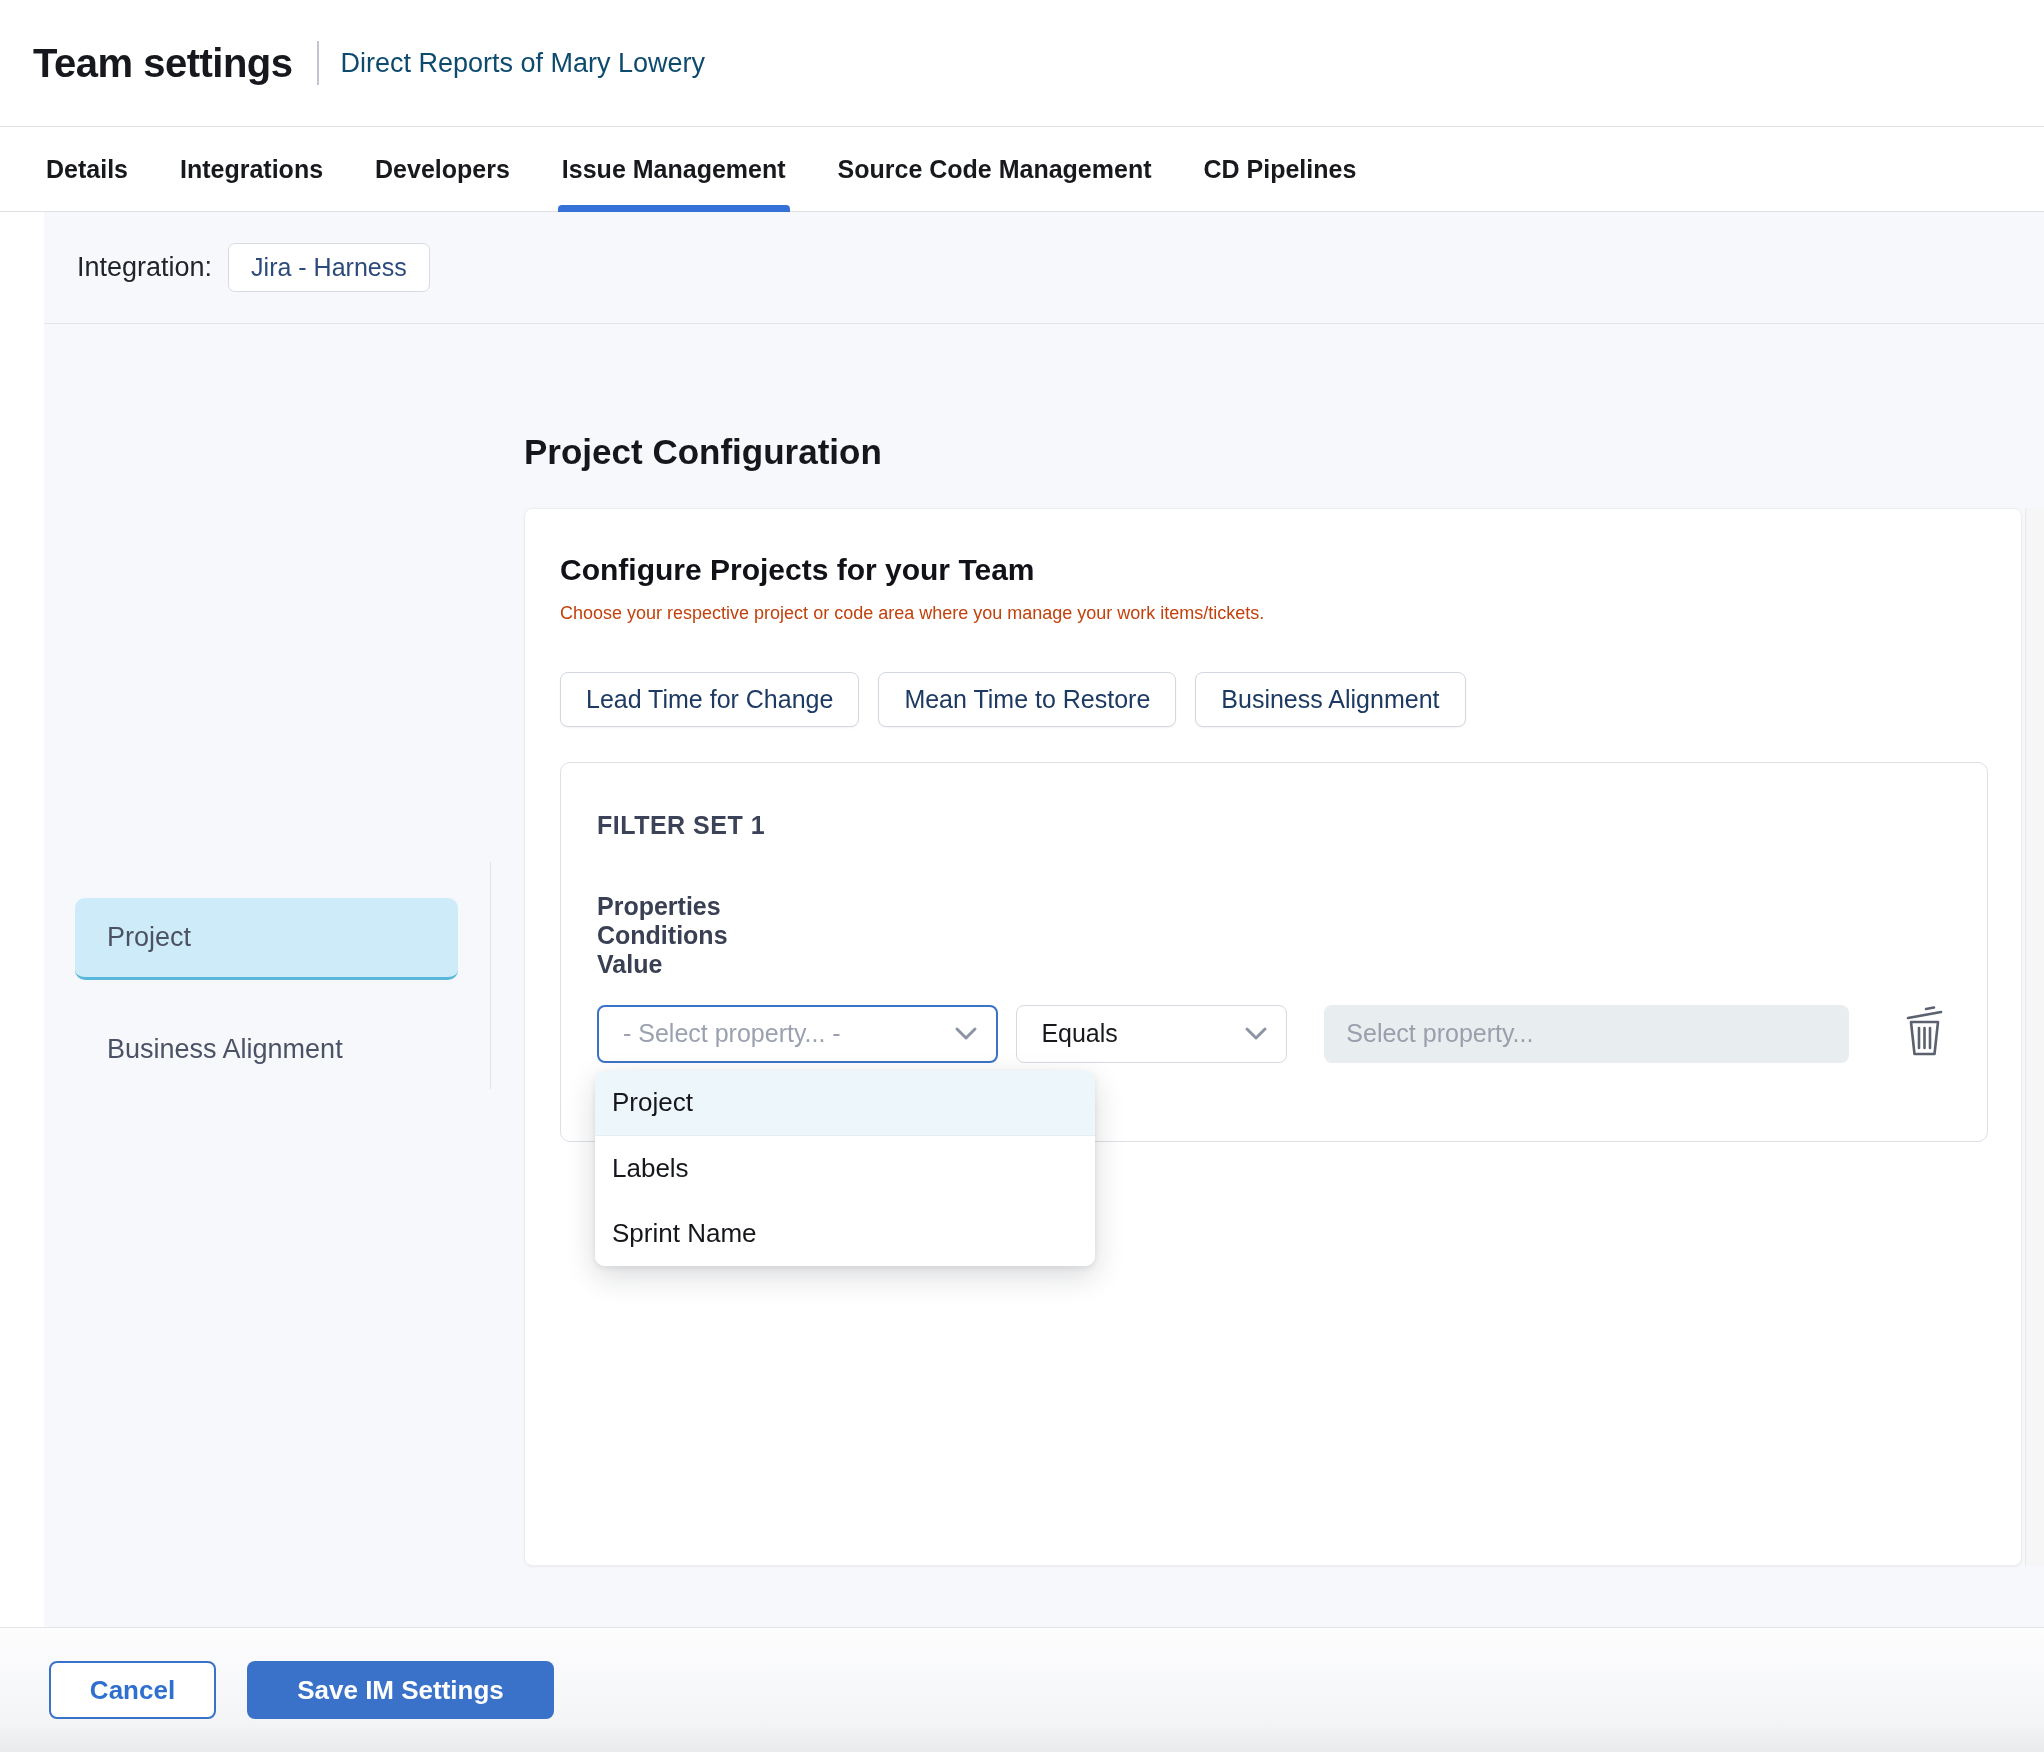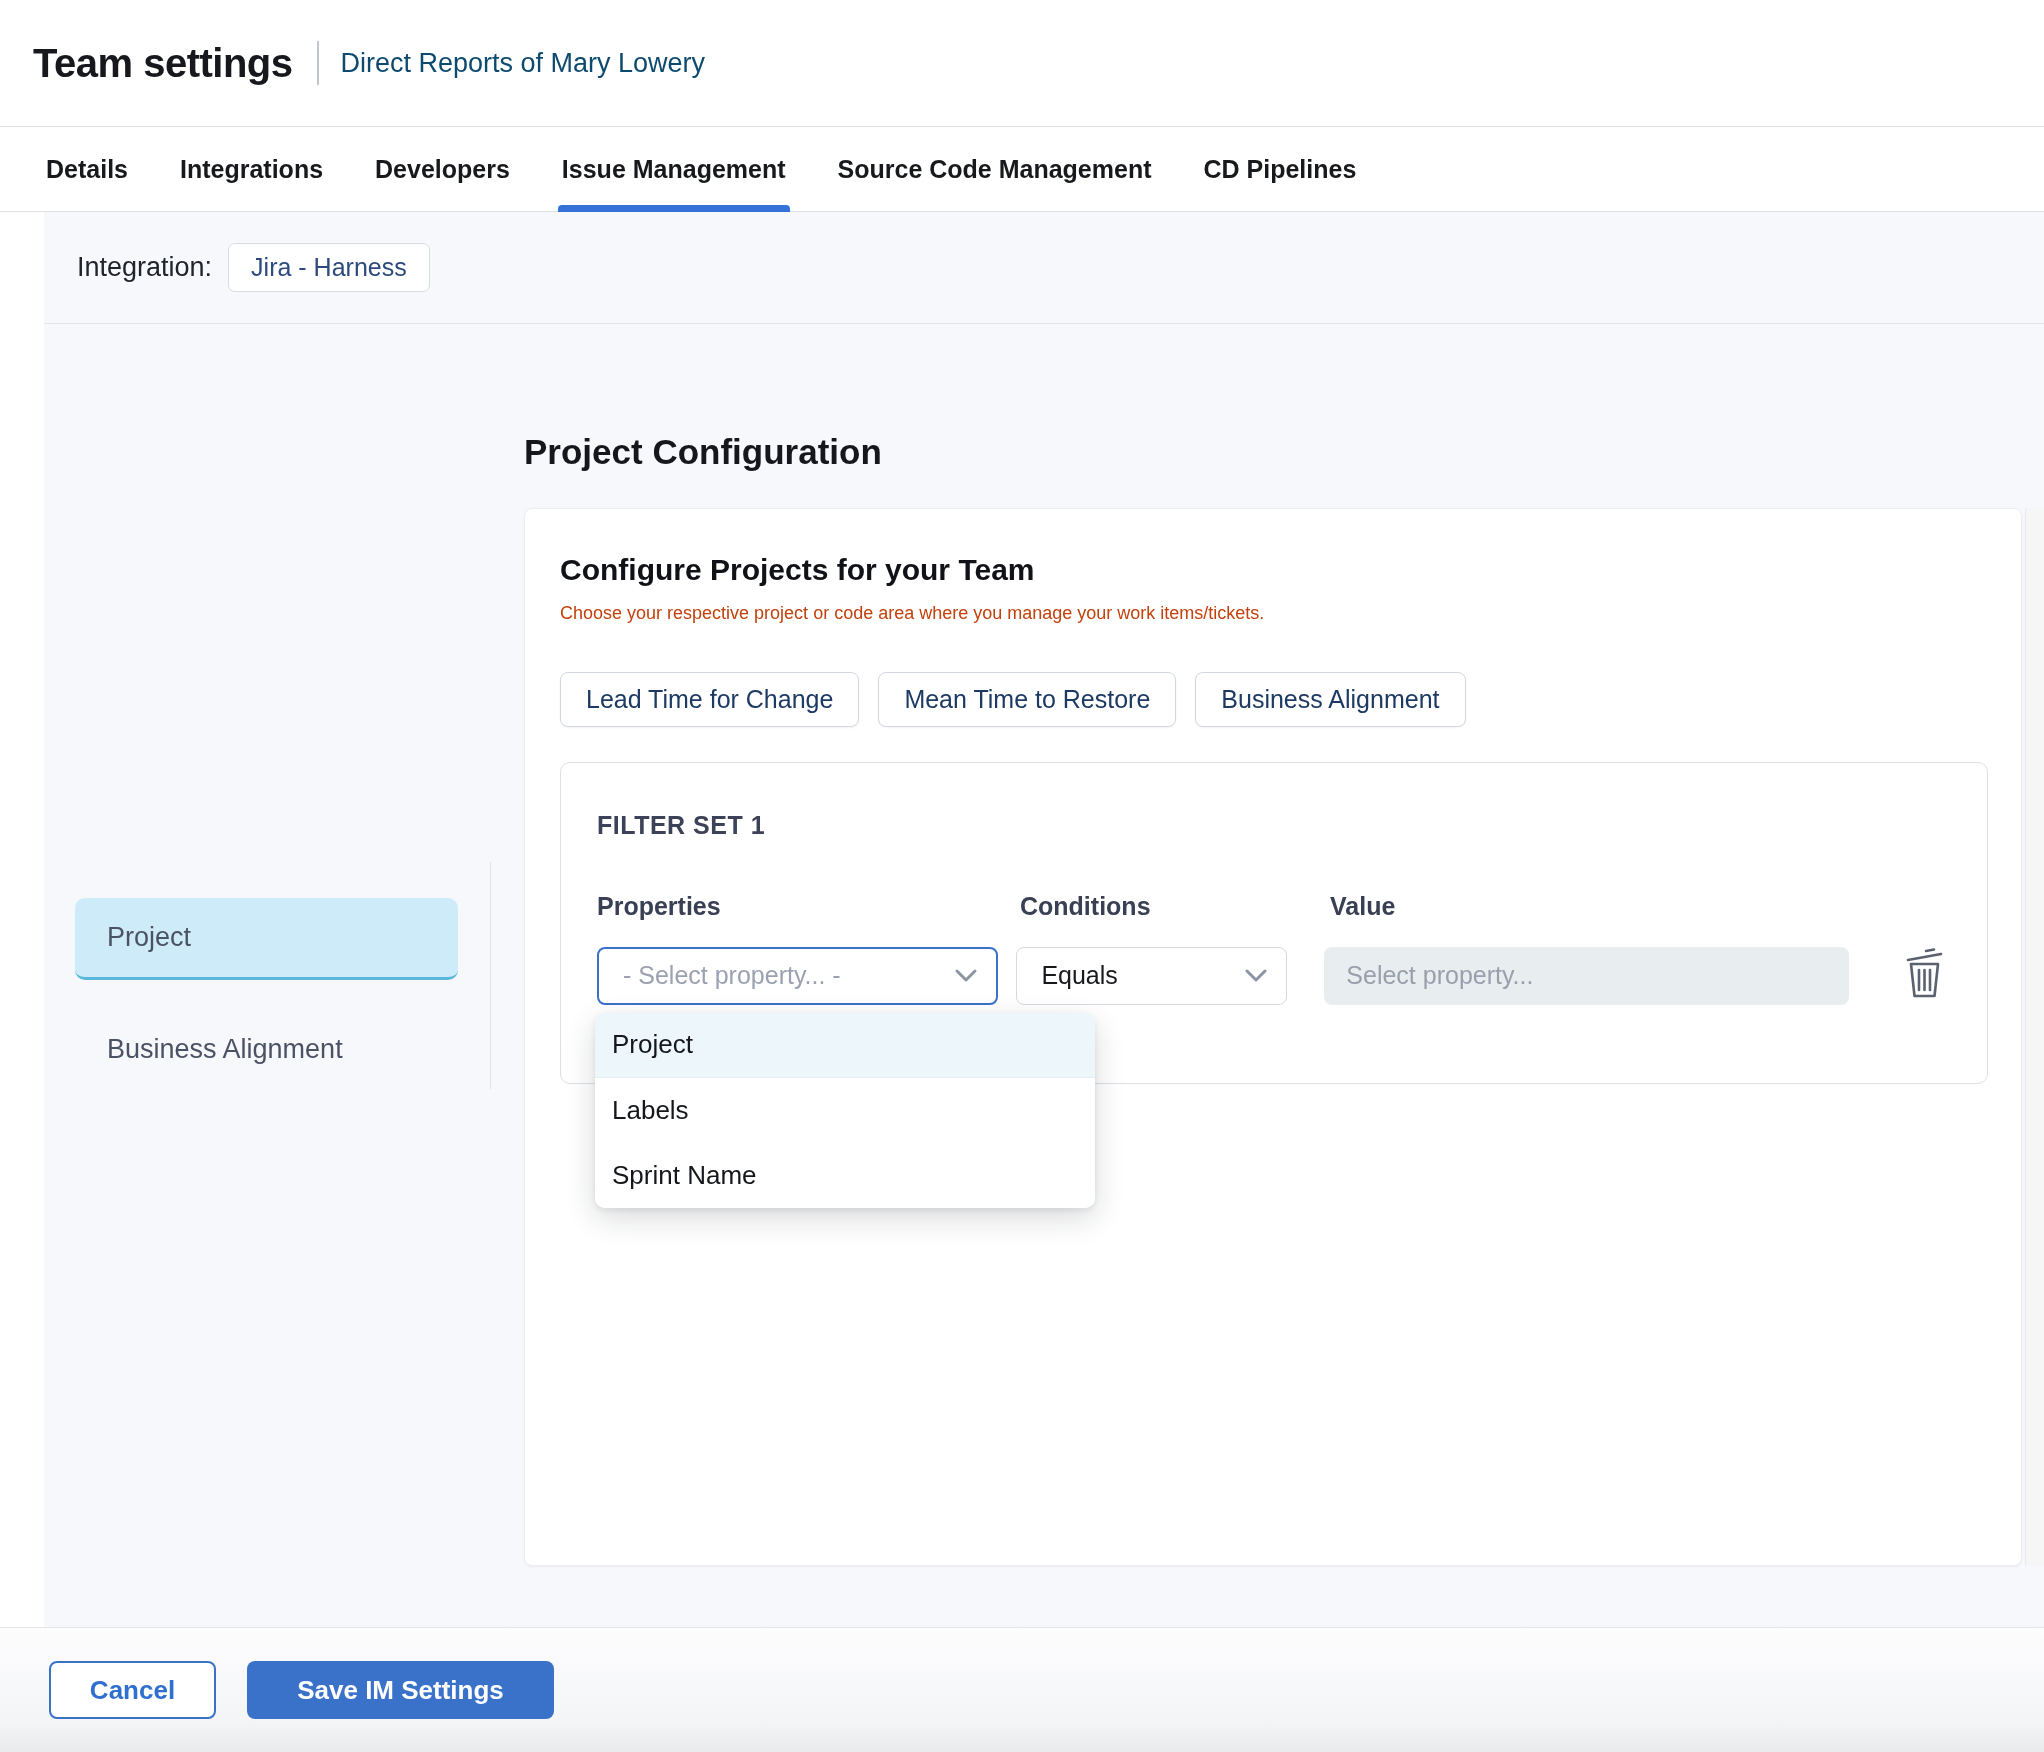--- a/index.html
+++ b/index.html
@@ -91,21 +91,21 @@
   .metric-chip{
     padding:12px 25px;background:#fff;border:1px solid #d3d8e0;border-radius:8px;
     font-size:25px;color:var(--chip_text);cursor:pointer;box-shadow:0 1px 2px rgba(20,20,40,0.05);
   }
   
   .filter-box{
     margin-top:35px;border:1px solid #dcdfe5;border-radius:10px;
     padding:48px 36px 78px 36px;position:relative;background:#fff;
   }
   .filter-title{font-size:25px;font-weight:bold;color:#3c4257;letter-spacing:0.5px;}
-  .filter-grid{display:flex;margin-top:52px;}
+  .filter-grid{display:flex;margin-top:52px;flex-direction:column;}
   .col-props{width:405px;margin-right:18px;}
   .col-conds{width:273px;margin-right:37px;}
   .col-value{width:529px;margin-right:48px;}
   .col-label{font-size:25px;font-weight:bold;color:#3a4054;}
   .control-row{display:flex;align-items:center;margin-top:0;}
   .control{height:58px;border-radius:8px;display:flex;align-items:center;font-size:25px;margin-top:26px;}
   .props-wrap{position:relative;width:405px;margin-right:18px;}
   .select{
     justify-content:space-between;padding:0 18px 0 24px;background:#fff;cursor:pointer;width:100%;
   }

